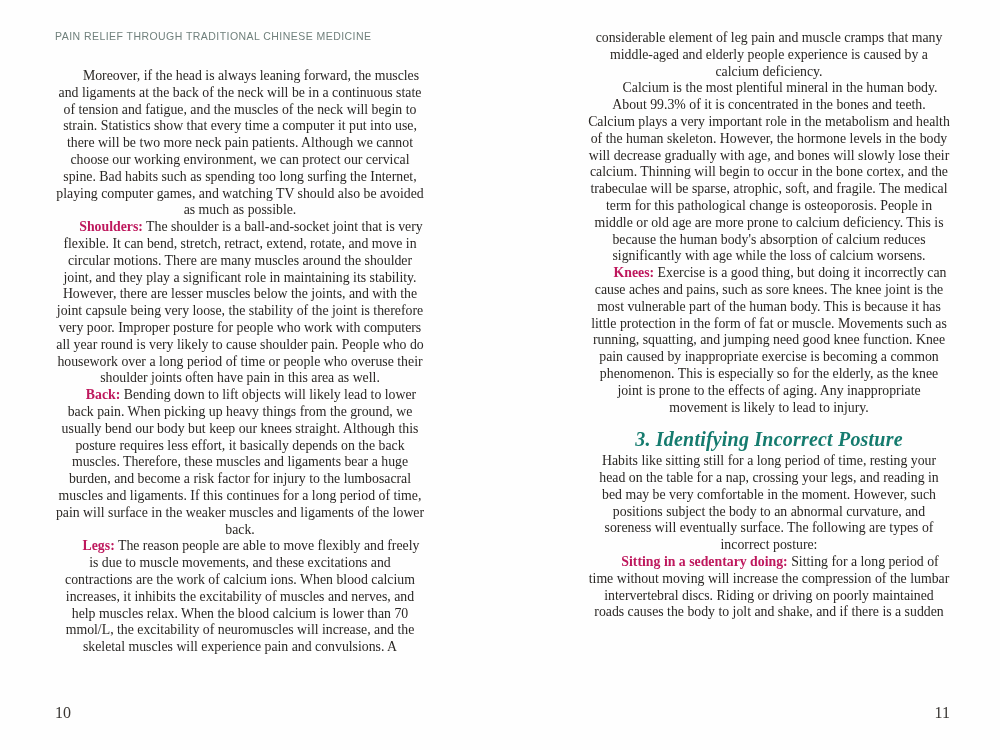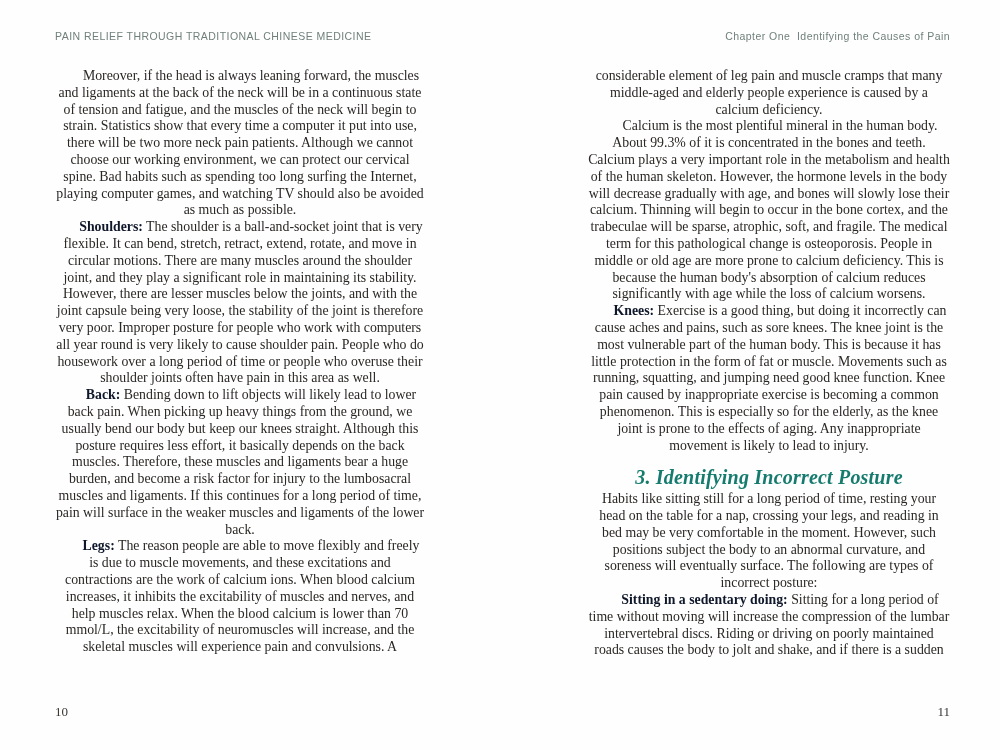--- a/index.html
+++ b/index.html
@@ -28,35 +28,35 @@
   }
   .page-right .running-header { text-align: right; }
   .page-body {
     font-size: 13.8px;
     line-height: 16.8px;
     color: #2a2724;
     text-align: center;
   }
   .para { margin: 0; }
   .para.indent { text-indent: 22px; }
-  .para strong { font-weight: 700; color: #0f172a; }
+  .para strong { font-weight: 700; color: #be185d; }
   .section-heading {
     font-family: "Liberation Serif", serif;
     font-size: 20px;
     font-weight: 700;
     color: #157b6e;
     margin-top: 15px;
     margin-bottom: 5px;
     letter-spacing: 0.2px;
     font-style: italic;
   }
   .page-number {
     position: absolute;
     top: 704px;
-    font-size: 13px;
+    font-size: 16px;
     color: #3a3733;
     font-family: "Liberation Serif", serif;
   }
   .page-number-left  { left: 55px; }
   .page-number-right { left: 588px; width: 362px; text-align: right; }
 </style>
 </head>
 <body>
 
 <div class="spread">
@@ -65,21 +65,20 @@
     <header class="running-header">PAIN RELIEF THROUGH TRADITIONAL CHINESE MEDICINE</header>
     <div class="page-body">
         <p class="para indent">Moreover, if the head is always leaning forward, the muscles and ligaments at the back of the neck will be in a continuous state of tension and fatigue, and the muscles of the neck will begin to strain. Statistics show that every time a computer it put into use, there will be two more neck pain patients. Although we cannot choose our working environment, we can protect our cervical spine. Bad habits such as spending too long surfing the Internet, playing computer games, and watching TV should also be avoided as much as possible.</p>
         <p class="para indent"><strong>Shoulders:</strong> The shoulder is a ball-and-socket joint that is very flexible. It can bend, stretch, retract, extend, rotate, and move in circular motions. There are many muscles around the shoulder joint, and they play a significant role in maintaining its stability. However, there are lesser muscles below the joints, and with the joint capsule being very loose, the stability of the joint is therefore very poor. Improper posture for people who work with computers all year round is very likely to cause shoulder pain. People who do housework over a long period of time or people who overuse their shoulder joints often have pain in this area as well.</p>
         <p class="para indent"><strong>Back:</strong> Bending down to lift objects will likely lead to lower back pain. When picking up heavy things from the ground, we usually bend our body but keep our knees straight. Although this posture requires less effort, it basically depends on the back muscles. Therefore, these muscles and ligaments bear a huge burden, and become a risk factor for injury to the lumbosacral muscles and ligaments. If this continues for a long period of time, pain will surface in the weaker muscles and ligaments of the lower back.</p>
         <p class="para indent"><strong>Legs:</strong> The reason people are able to move flexibly and freely is due to muscle movements, and these excitations and contractions are the work of calcium ions. When blood calcium increases, it inhibits the excitability of muscles and nerves, and help muscles relax. When the blood calcium is lower than 70 mmol/L, the excitability of neuromuscles will increase, and the skeletal muscles will experience pain and convulsions. A</p>
       </div>
   </section>
 
   <section class="page page-right">
-    <header class="running-header">Chapter One  Identifying the Causes of Pain</header>
     <div class="page-body">
         <p class="para">considerable element of leg pain and muscle cramps that many middle-aged and elderly people experience is caused by a calcium deficiency.</p>
         <p class="para indent">Calcium is the most plentiful mineral in the human body. About 99.3% of it is concentrated in the bones and teeth. Calcium plays a very important role in the metabolism and health of the human skeleton. However, the hormone levels in the body will decrease gradually with age, and bones will slowly lose their calcium. Thinning will begin to occur in the bone cortex, and the trabeculae will be sparse, atrophic, soft, and fragile. The medical term for this pathological change is osteoporosis. People in middle or old age are more prone to calcium deficiency. This is because the human body's absorption of calcium reduces significantly with age while the loss of calcium worsens.</p>
         <p class="para indent"><strong>Knees:</strong> Exercise is a good thing, but doing it incorrectly can cause aches and pains, such as sore knees. The knee joint is the most vulnerable part of the human body. This is because it has little protection in the form of fat or muscle. Movements such as running, squatting, and jumping need good knee function. Knee pain caused by inappropriate exercise is becoming a common phenomenon. This is especially so for the elderly, as the knee joint is prone to the effects of aging. Any inappropriate movement is likely to lead to injury.</p>
         <h2 class="section-heading">3. Identifying Incorrect Posture</h2>
         <p class="para">Habits like sitting still for a long period of time, resting your head on the table for a nap, crossing your legs, and reading in bed may be very comfortable in the moment. However, such positions subject the body to an abnormal curvature, and soreness will eventually surface. The following are types of incorrect posture:</p>
         <p class="para indent"><strong>Sitting in a sedentary doing:</strong> Sitting for a long period of time without moving will increase the compression of the lumbar intervertebral discs. Riding or driving on poorly maintained roads causes the body to jolt and shake, and if there is a sudden</p>
       </div>
   </section>
 

